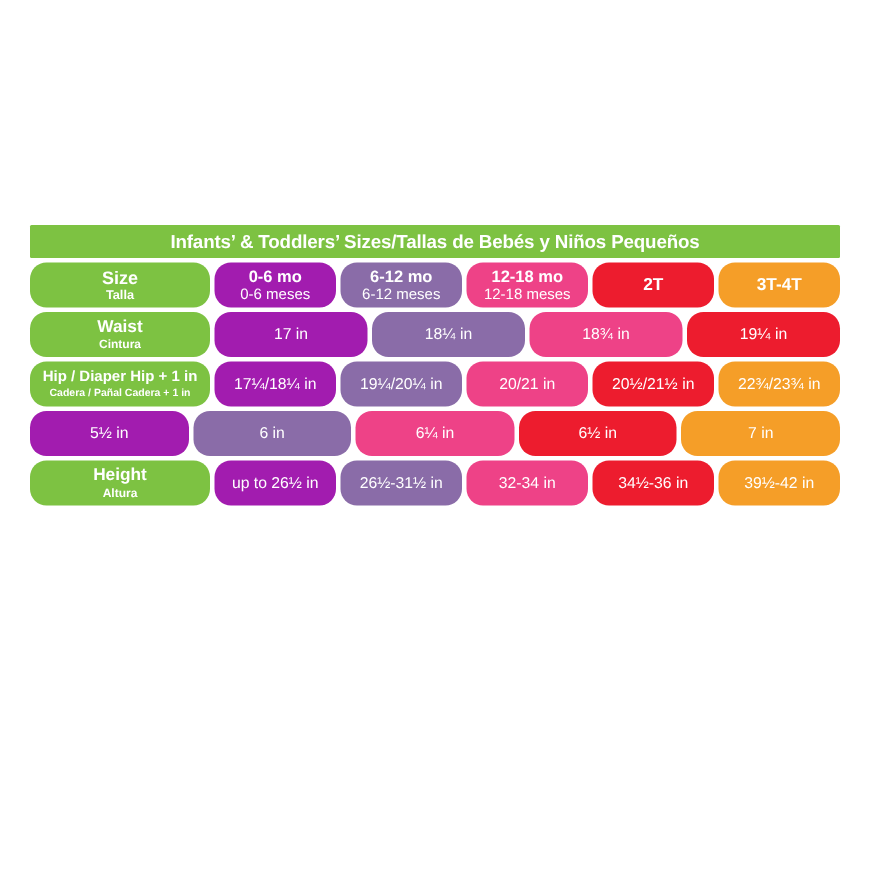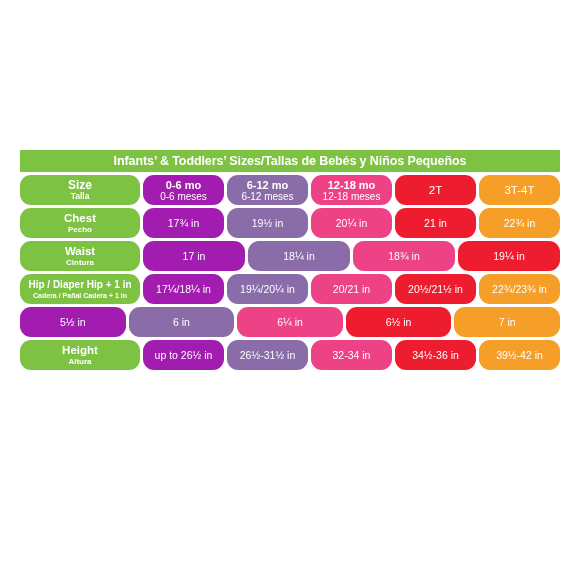--- a/index.html
+++ b/index.html
@@ -86,21 +86,21 @@
   }
   .row-header .label-col .hdr-en {
     font-size: 12px;
   }
   .row-header .label-col .hdr-es {
     font-size: 8.5px;
     font-weight: bold;
   }
   .row-header .single {
     font-size: 11.5px;
-    font-weight: normal;
+    font-weight: bold;
     line-height: 13px;
   }
 
   
   .row-data .cell { height: 30px; }
   .row-data .lbl-en {
     font-size: 11.5px;
     font-weight: bold;
     line-height: 13px;
     white-space: nowrap;
@@ -150,41 +150,20 @@
 
     <div class="cell val-col c-red">
       <div class="single">2T</div>
     </div>
 
     <div class="cell val-col c-orange">
       <div class="single">3T-4T</div>
     </div>
   </div>
 
-  <div class="row row-data">
-    <div class="cell label-col">
-      <div class="lbl-en">Chest</div>
-      <div class="lbl-es">Pecho</div>
-    </div>
-    <div class="cell val-col c-blue">
-        <div class="val">17¾ in</div>
-      </div>
-    <div class="cell val-col c-purple">
-        <div class="val">19½ in</div>
-      </div>
-    <div class="cell val-col c-pink">
-        <div class="val">20¼ in</div>
-      </div>
-    <div class="cell val-col c-red">
-        <div class="val">21 in</div>
-      </div>
-    <div class="cell val-col c-orange">
-        <div class="val">22¾ in</div>
-      </div>
-  </div>
 
   <div class="row row-data">
     <div class="cell label-col">
       <div class="lbl-en">Waist</div>
       <div class="lbl-es">Cintura</div>
     </div>
     <div class="cell val-col c-blue">
         <div class="val">17 in</div>
       </div>
     <div class="cell val-col c-purple">

